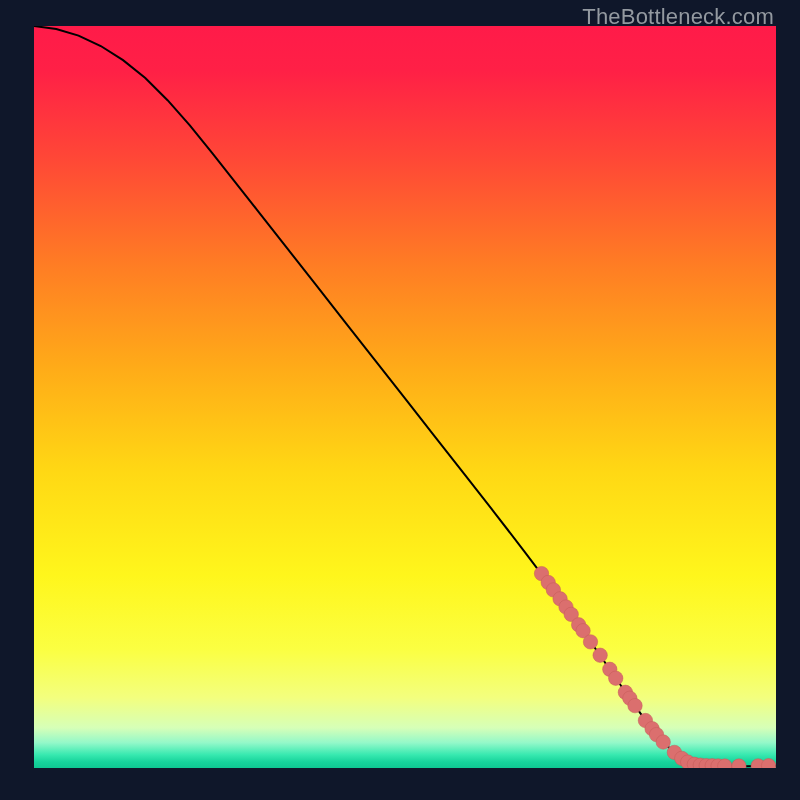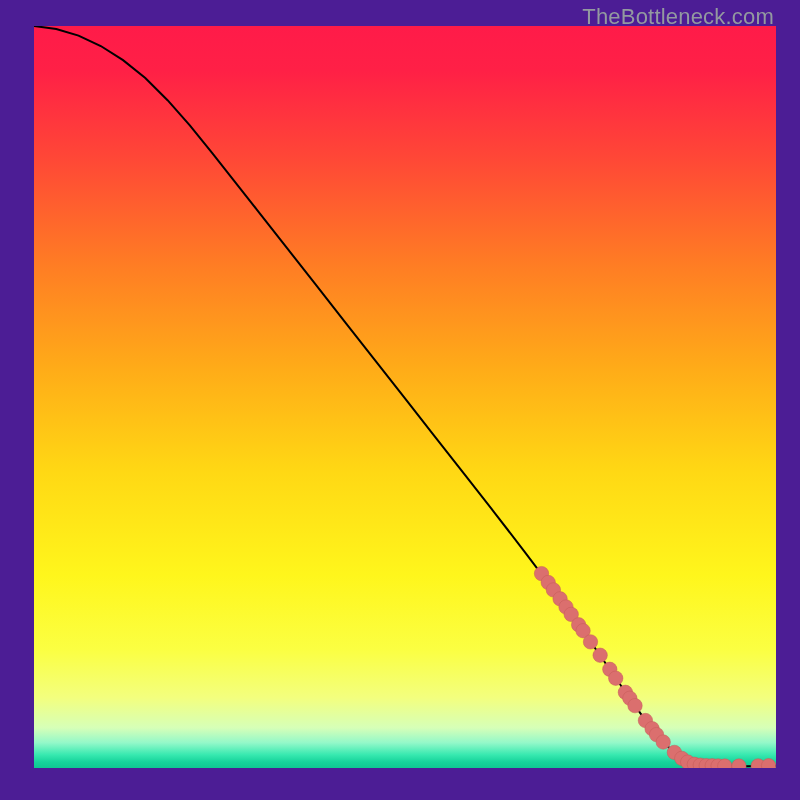--- a/index.html
+++ b/index.html
@@ -8,21 +8,21 @@
     width: 800px;
     height: 800px;
     background: #000;
     overflow: hidden;
     font-family: Arial, Helvetica, sans-serif;
   }
   .stage {
     position: relative;
     width: 800px;
     height: 800px;
-    background: #4c1d95;
+    background: #0f172a;
   }
   .plot {
     position: absolute;
     left: 34px;
     top: 26px;
     width: 742px;
     height: 742px;
     box-sizing: border-box;
   }
   .watermark {

